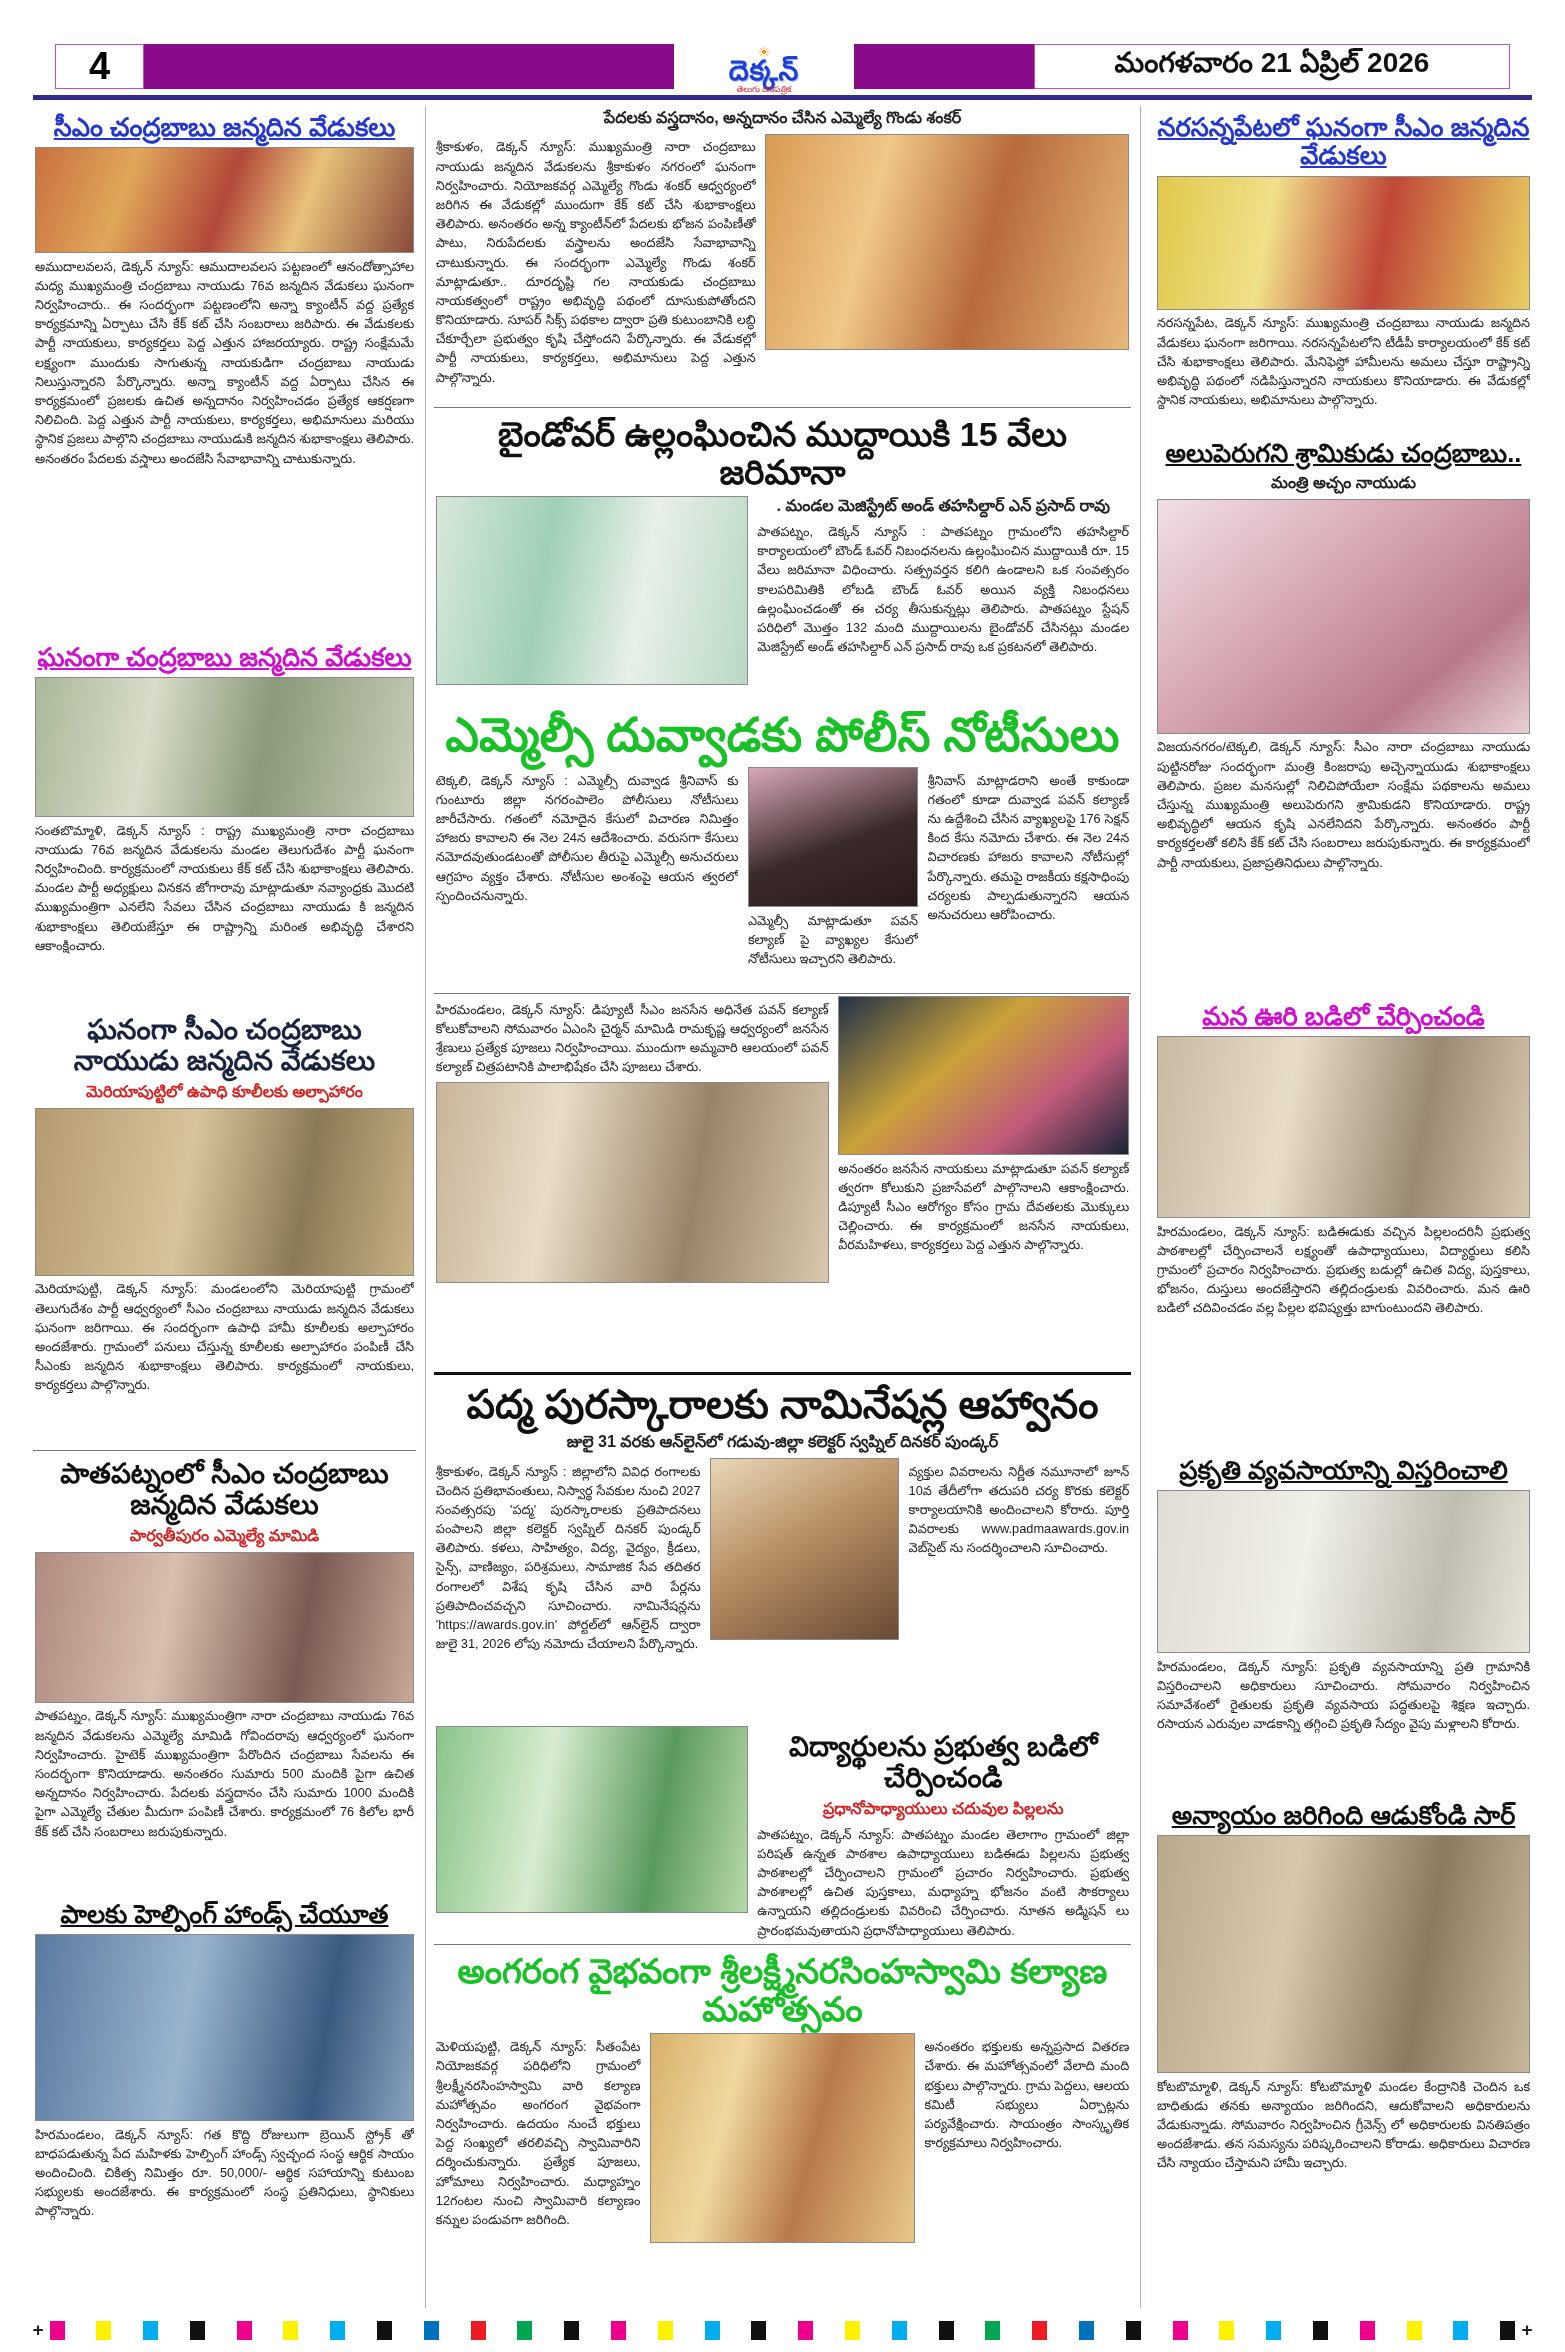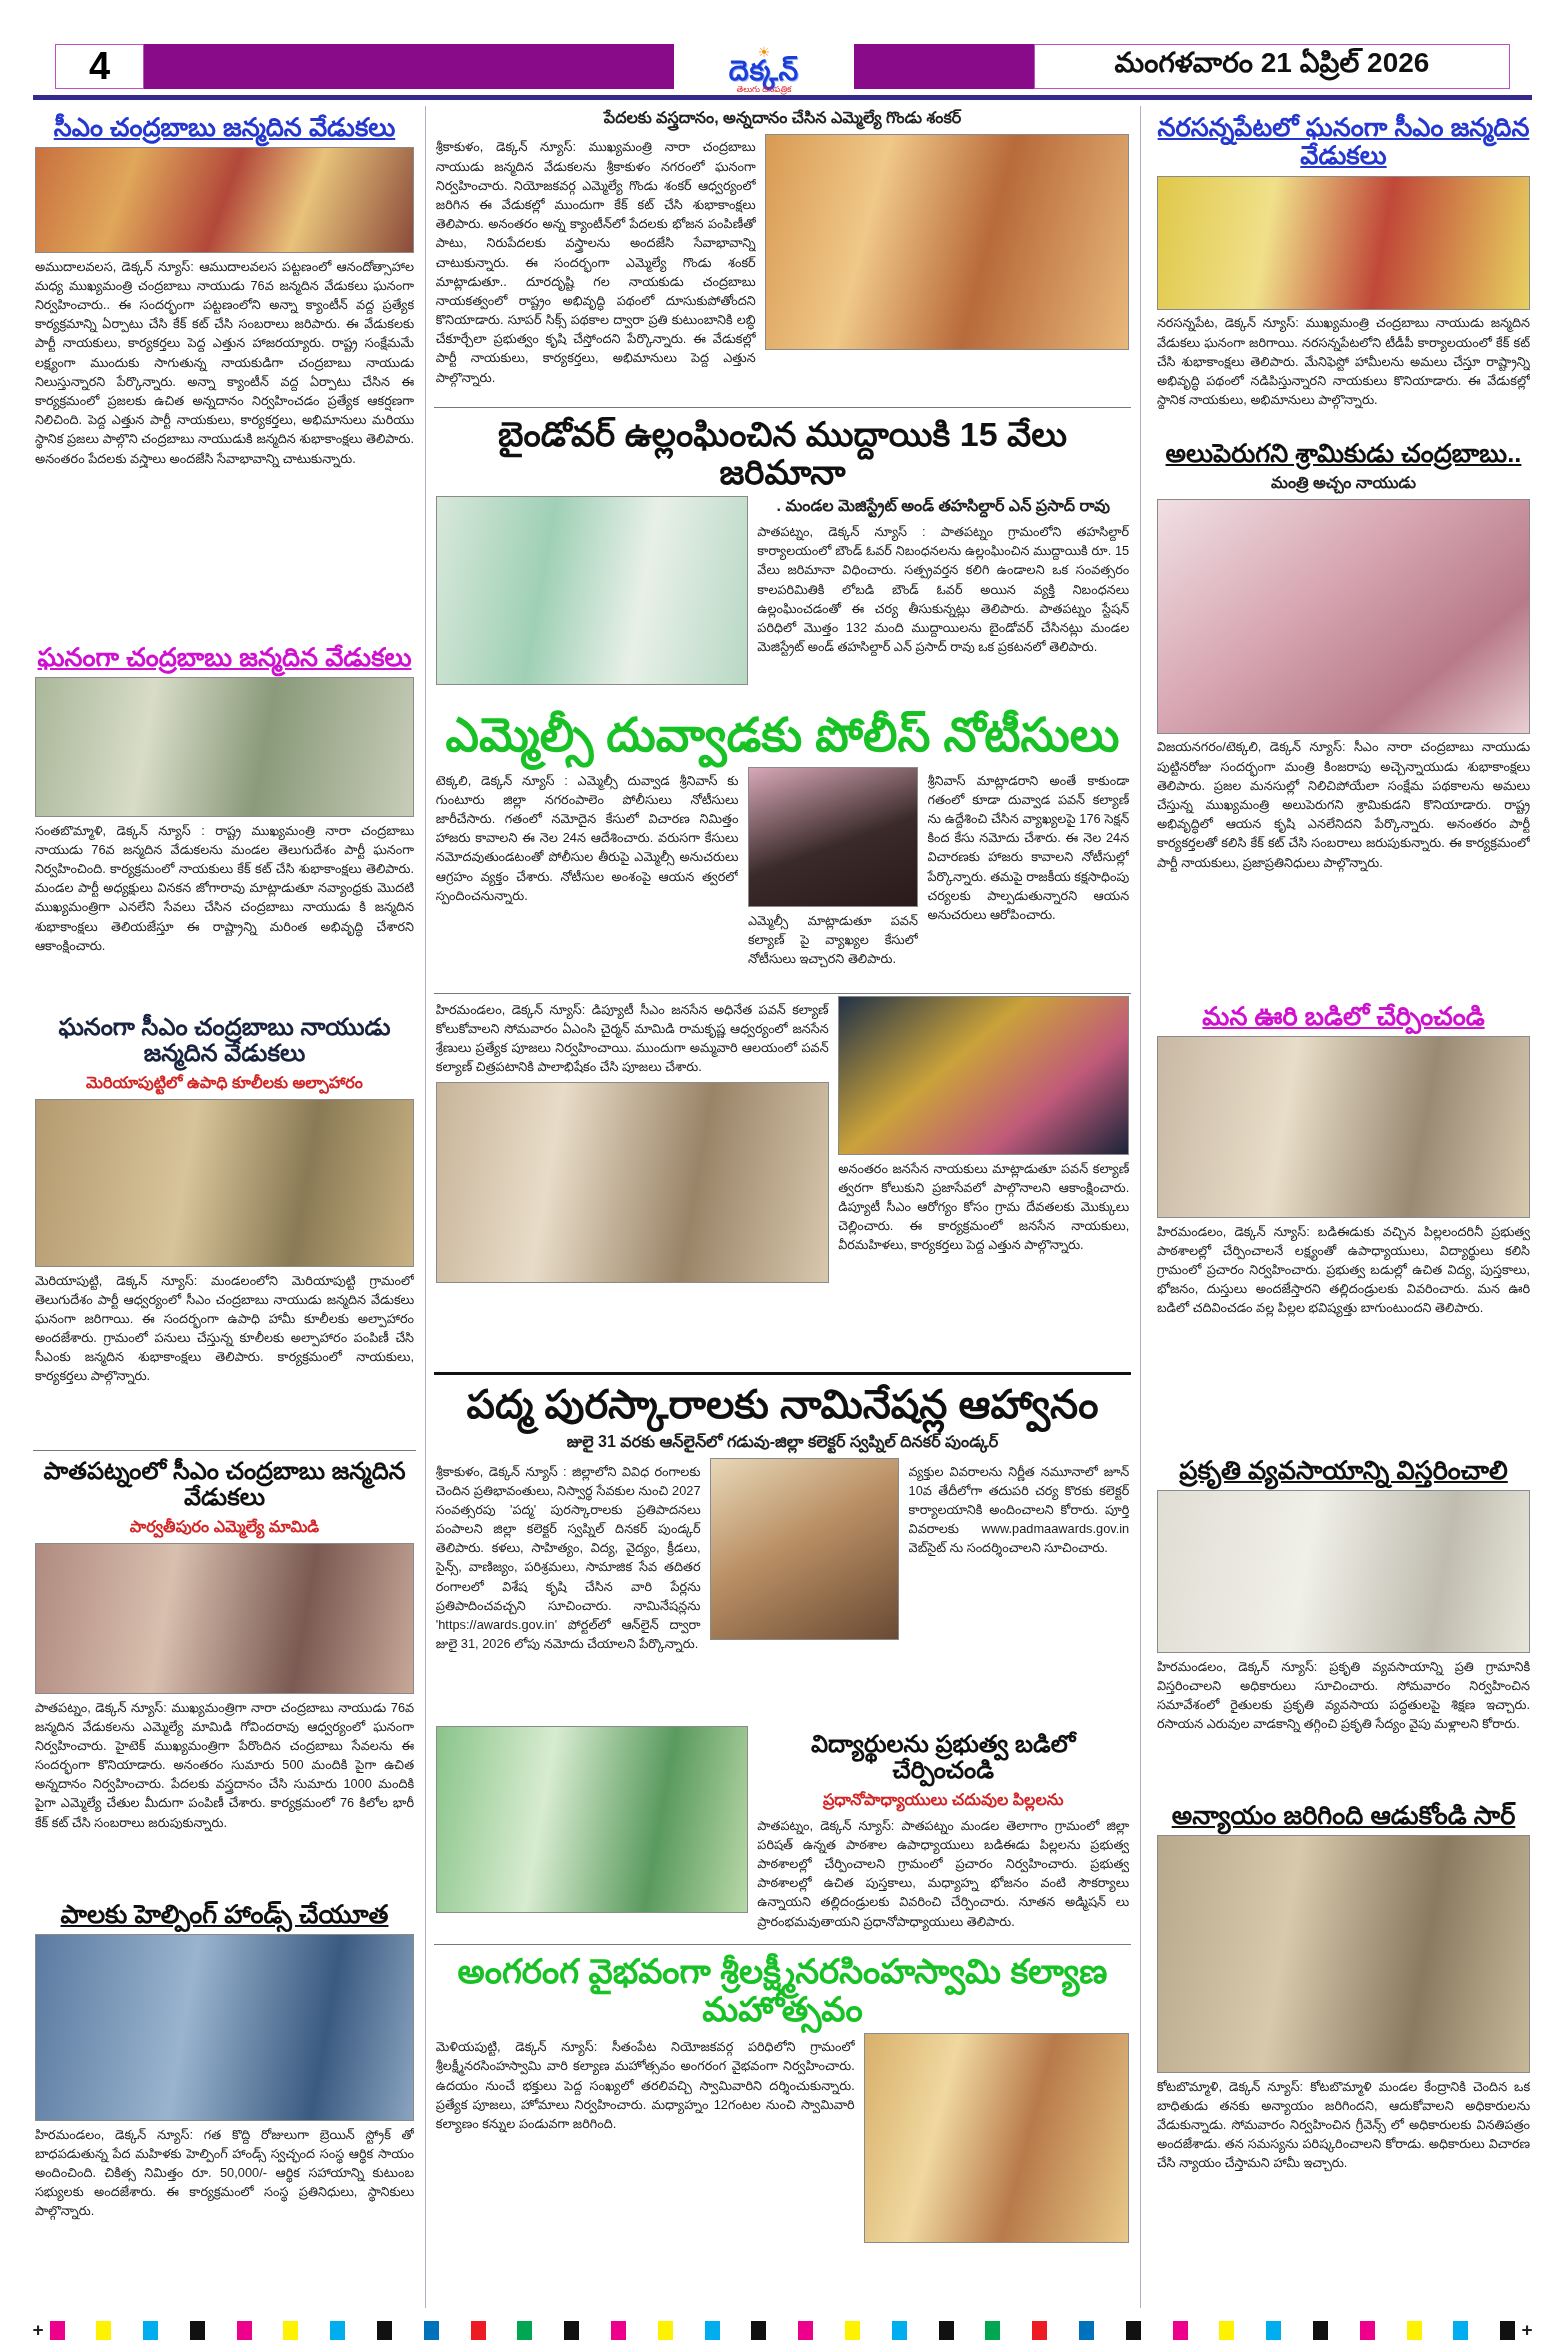--- a/index.html
+++ b/index.html
@@ -24,21 +24,21 @@
   .content{position:absolute;top:106px;left:33px;right:33px;bottom:45px;display:flex;gap:8.5px;overflow:hidden;}
   .col{overflow:hidden;display:flex;flex-direction:column;}
   .col-left{width:383px;} .col-center{flex:1;} .col-right{width:377px;margin-left:6px;}
   .vdiv{width:0.9px;background:#b9a8cc;}
 
   
   .story{overflow:hidden;padding:1.9px 1.9px 3.8px 1.9px;box-sizing:border-box;}
   .rule-top{border-top:0.9px solid #777;}
   .rule-thick{border-top:3.8px solid #111;}
   .hl{font-weight:bold;text-align:center;line-height:1.12;margin:4.7px 0 5.7px 0;}
-  .sm{font-size:25.6px;text-decoration:underline;} .md{font-size:24px;} .lg{font-size:34px;} .xl{font-size:40px;} .xxl{font-size:47px;}
+  .sm{font-size:25.6px;text-decoration:underline;} .md{font-size:28px;} .lg{font-size:34px;} .xl{font-size:40px;} .xxl{font-size:47px;}
   .blue{color:#2438cf;} .magenta{color:#cf10cf;} .black{color:#111;} .green{color:#18c125;}
   .crimson{color:#e63368;} .navy{color:#1a2440;}
   .sub{font-size:16px;font-weight:bold;text-align:center;color:#222;margin:0 0 5.7px 0;line-height:1.25;}
   .sub.red{color:#d42525;}
   .body{font-size:12.8px;line-height:1.5;text-align:justify;color:#1a1a1a;margin:3.8px 0 0 0;overflow:hidden;}
   .row{display:flex;gap:9.5px;align-items:flex-start;}
 
   
   .photo{width:100%;border:0.9px solid #8a8a8a;box-sizing:border-box;}
   .ph-a{background:linear-gradient(110deg,#c9703f,#e0a75a 25%,#b2483a 50%,#e8c27a 70%,#8a4a3a);}
@@ -189,20 +189,21 @@
             <p class="body">పాతపట్నం, డెక్కన్ న్యూస్: పాతపట్నం మండల తెలాగాం గ్రామంలో జిల్లా పరిషత్ ఉన్నత పాఠశాల ఉపాధ్యాయులు బడిఈడు పిల్లలను ప్రభుత్వ పాఠశాలల్లో చేర్పించాలని గ్రామంలో ప్రచారం నిర్వహించారు. ప్రభుత్వ పాఠశాలల్లో ఉచిత పుస్తకాలు, మధ్యాహ్న భోజనం వంటి సౌకర్యాలు ఉన్నాయని తల్లిదండ్రులకు వివరించి చేర్పించారు. నూతన అడ్మిషన్ లు ప్రారంభమవుతాయని ప్రధానోపాధ్యాయులు తెలిపారు.</p>
           </div>
         </div>
       </article>
 
       <article class="story rule-top" style="height:326px">
         <h2 class="hl lg green">అంగరంగ వైభవంగా శ్రీలక్ష్మీనరసింహస్వామి కల్యాణ మహోత్సవం</h2>
         <div class="row">
           <p class="body" style="flex:1">మెళియపుట్టి, డెక్కన్ న్యూస్: సీతంపేట నియోజకవర్గ పరిధిలోని గ్రామంలో శ్రీలక్ష్మీనరసింహస్వామి వారి కల్యాణ మహోత్సవం అంగరంగ వైభవంగా నిర్వహించారు. ఉదయం నుంచే భక్తులు పెద్ద సంఖ్యలో తరలివచ్చి స్వామివారిని దర్శించుకున్నారు. ప్రత్యేక పూజలు, హోమాలు నిర్వహించారు. మధ్యాహ్నం 12గంటల నుంచి స్వామివారి కల్యాణం కన్నుల పండువగా జరిగింది.</p>
           <div class="photo ph-l" style="width:265px;height:210px"></div>
+          <p class="body" style="flex:1">అనంతరం భక్తులకు అన్నప్రసాద వితరణ చేశారు. ఈ మహోత్సవంలో వేలాది మంది భక్తులు పాల్గొన్నారు. గ్రామ పెద్దలు, ఆలయ కమిటీ సభ్యులు ఏర్పాట్లను పర్యవేక్షించారు. సాయంత్రం సాంస్కృతిక కార్యక్రమాలు నిర్వహించారు.</p>
         </div>
       </article>
 
     </section>
 
     <div class="vdiv"></div>
 
     <section class="col col-right">
 
       <article class="story" style="height:326px">

